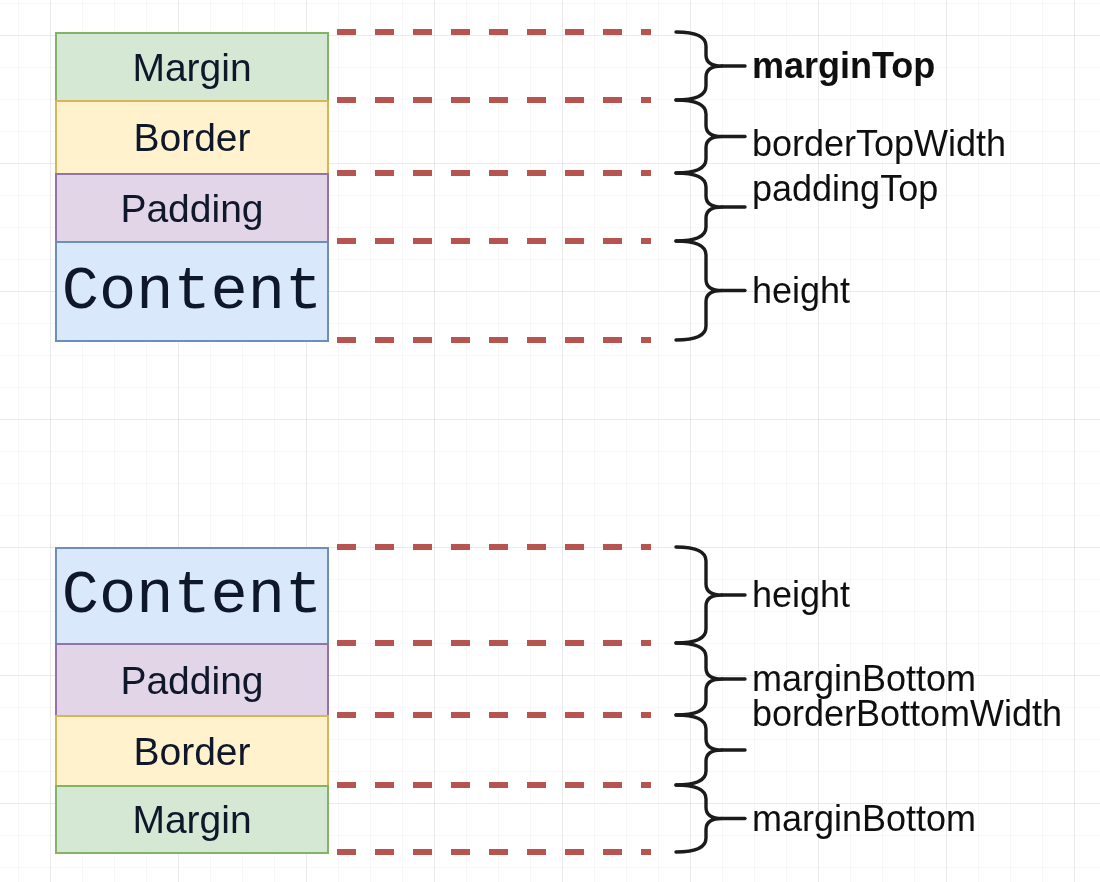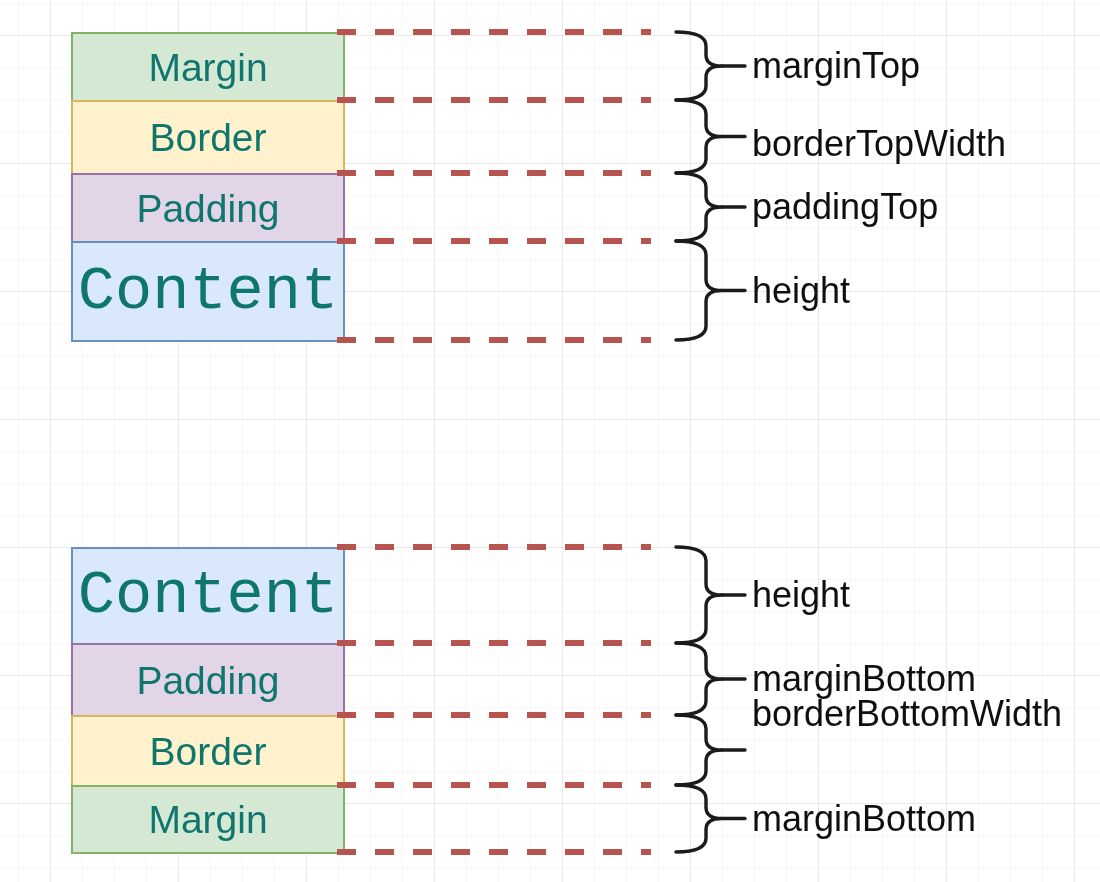--- a/index.html
+++ b/index.html
@@ -21,24 +21,23 @@
 
   .layer-box {
     position: absolute;
     left: 55px;
     width: 274px;
     box-sizing: border-box;
     border: 2px solid #000;
     display: flex;
     align-items: center;
     justify-content: center;
-    color: #0f766e;
+    color: #0f172a;
     font-size: 39px;
     line-height: 1;
-    margin-left: 16px;
   }
   .layer-box.margin  { background: var(--green-fill);  border-color: var(--green-stroke); }
   .layer-box.border  { background: var(--yellow-fill); border-color: var(--yellow-stroke); }
   .layer-box.padding { background: var(--purple-fill); border-color: var(--purple-stroke); }
   .layer-box.content { background: var(--blue-fill);   border-color: var(--blue-stroke); font-size: 62px; font-family: Liberation Mono, monospace; }
 
   
   #t-margin  { top: 32px;  height: 70px; }
   #t-border  { top: 100px; height: 75px; }
   #t-padding { top: 173px; height: 70px; }
@@ -53,23 +52,23 @@
   .annotation {
     position: absolute;
     left: 752px;
     height: 44px;
     line-height: 44px;
     font-size: 36px;
     color: #0f0f0f;
     white-space: nowrap;
   }
   
-  #a-marginTop         { top: 44px;  }
+  #a-marginTop         { top: 44px; font-weight: bold;  }
   #a-borderTopWidth    { top: 122px; }
-  #a-paddingTop        { top: 185px; }
+  #a-paddingTop        { top: 167px; }
   #a-height-top        { top: 269px; }
   #a-height-bottom     { top: 573px; }
   #a-paddingBottom     { top: 657px; }
   #a-borderBottomWidth { top: 692px; }
   #a-marginBottom      { top: 797px; }
 
   #overlay {
     position: absolute;
     left: 0; top: 0;
     width: 1100px;

